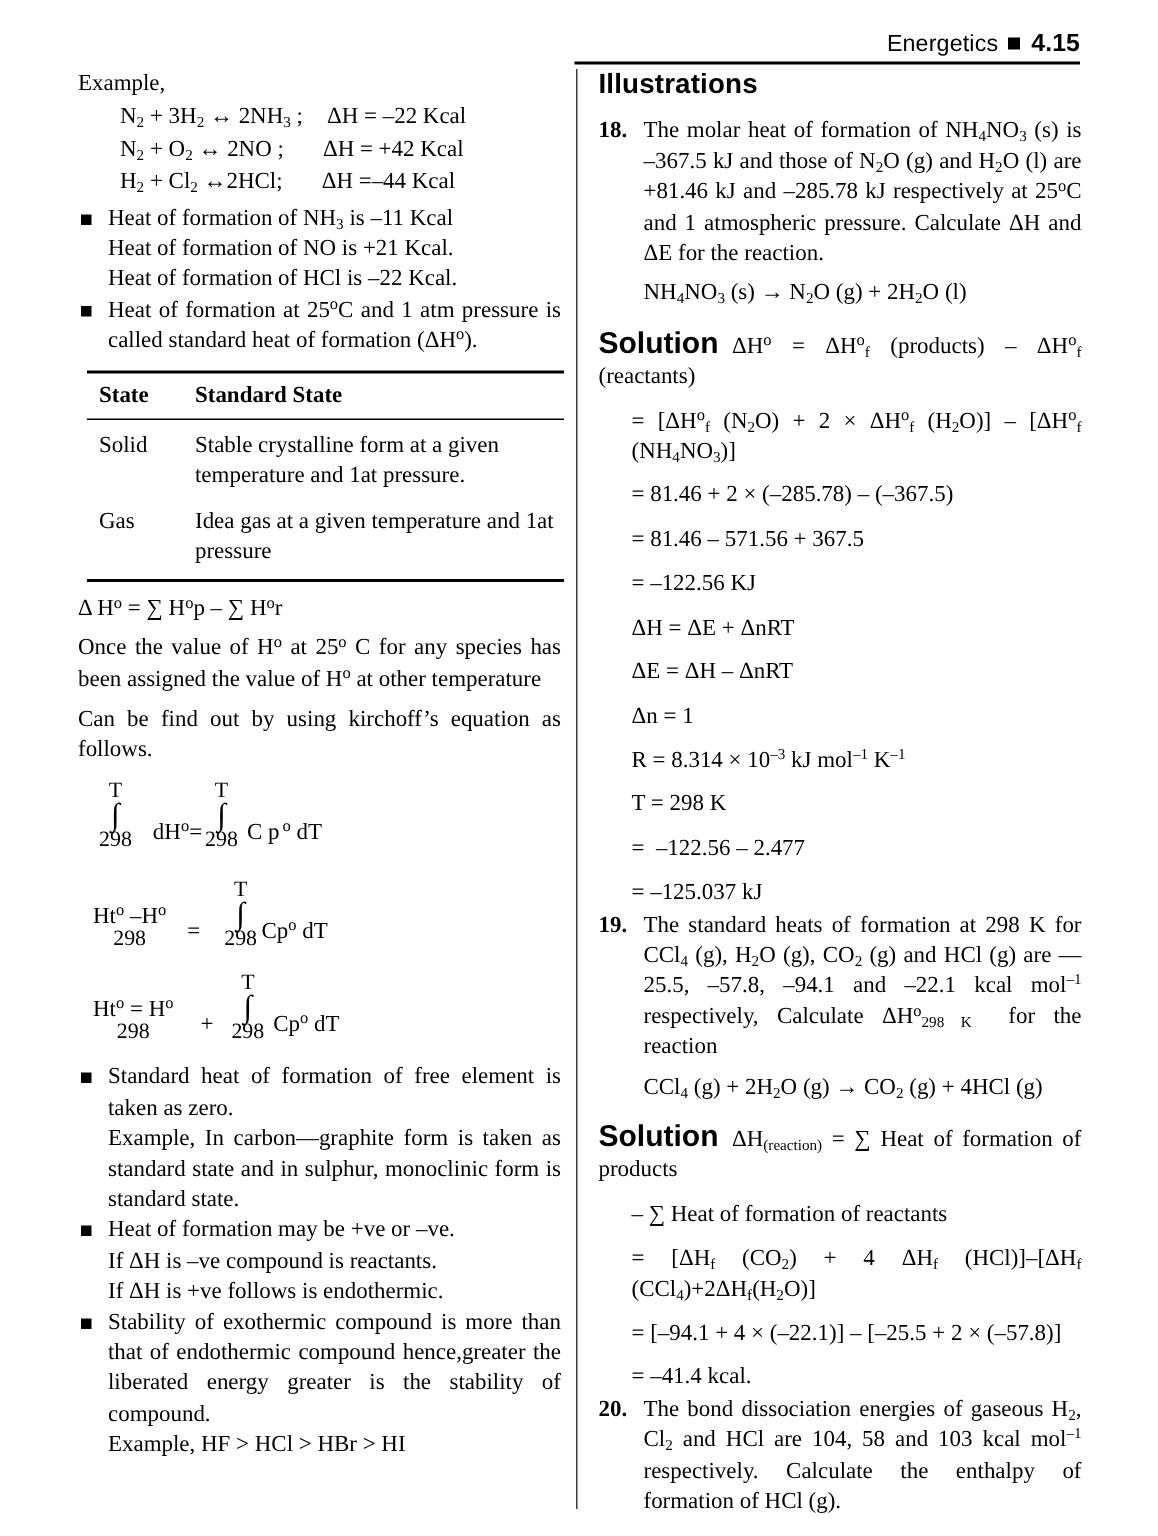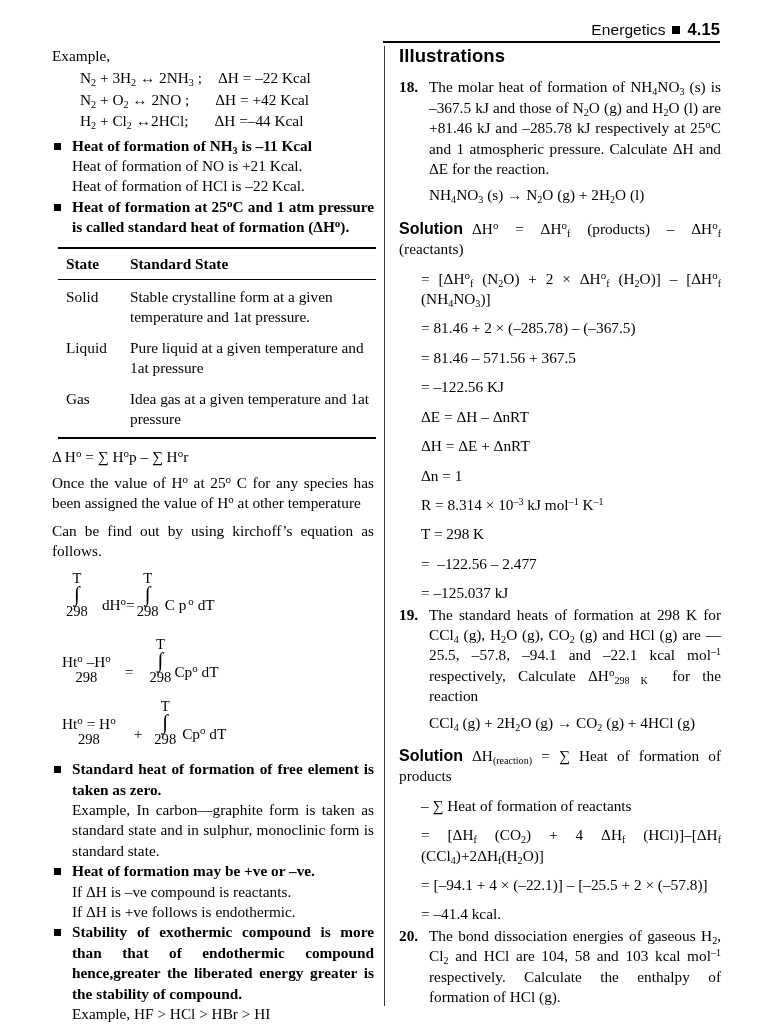--- a/index.html
+++ b/index.html
@@ -81,21 +81,20 @@
   }
   .plain { margin-bottom: 2px; }
   .tight { margin-bottom: 0; }
 
   
   .bullet {
     position: relative;
     padding-left: 20px;
     text-align: justify;
     margin-bottom: 0;
-    font-weight: bold;
   }
   .bullet::before {
     content: "";
     position: absolute;
     left: 2px;
     top: 7px;
     width: 7px;
     height: 7px;
     background: #000;
   }
@@ -181,21 +180,21 @@
   }
   .prob-eq {
     padding-left: 30px;
     margin: 6px 0 0 0;
     text-align: left;
     white-space: nowrap;
   }
   .soln-head {
     font-family: "Liberation Sans", "DejaVu Sans", sans-serif;
     font-weight: bold;
-    font-size: 16px;
+    font-size: 20px;
     margin-right: 9px;
   }
   .soln { text-align: justify; margin: 0; }
   .soln-cont { text-align: justify; margin: 0; }
   .sp-top-18 { margin-top: 13px; }
   .sp-top-12 { margin-top: 9px; }
   .sp-top-22 { margin-top: 1px; }
   .nowrap { white-space: nowrap; }
 </style>
 </head>
@@ -233,24 +232,20 @@
     <table class="states">
       <tbody>
           <tr class="hrow">
         <th class="tcol1 rule-top">State</th>
         <th class="tcol2 rule-top">Standard State</th>
       </tr>
       <tr class="brow">
         <td class="tcol1 rule-mid">Solid</td>
         <td class="tcol2 rule-mid">Stable crystalline form at a given temperature and 1at pressure.</td>
       </tr>
-      <tr class="brow">
-        <td class="tcol1">Liquid</td>
-        <td class="tcol2">Pure liquid at a given temperature and 1at pressure</td>
-      </tr>
       <tr class="brow brow-last">
         <td class="tcol1 rule-bottom">Gas</td>
         <td class="tcol2 rule-bottom">Idea gas at a given temperature and 1at pressure</td>
       </tr>
     </tbody>
       </table>
 
     <p class="plain" style="margin-bottom:6px">Δ H<span class="deg">o</span> = ∑ H<span class="deg">o</span>p – ∑ H<span class="deg">o</span>r</p>
 
     <p class="tight">Once the value of H<span class="deg">o</span> at 25<span class="deg">o</span> C for any species has been assigned the value of H<span class="deg">o</span> at other temperature</p>
@@ -331,22 +326,22 @@
 
     <p class="soln sp-top-18">
       <span class="soln-head">Solution</span><span>ΔH<span class="deg">o</span> = ΔH<span class="deg">o</span><sub>f</sub> (products) – ΔH<span class="deg">o</span><sub>f</sub> (reactants)</span>
     </p>
 
     <p class="soln-cont sp-top-12" style="padding-left:22px">= &nbsp;[ΔH<span class="deg">o</span><sub>f</sub> &nbsp;(N<sub>2</sub>O) &nbsp;+ &nbsp;2 &nbsp;× &nbsp;ΔH<span class="deg">o</span><sub>f</sub> &nbsp;(H<sub>2</sub>O)] &nbsp;– &nbsp;[ΔH<span class="deg">o</span><sub>f</sub> (NH<sub>4</sub>NO<sub>3</sub>)]</p>
 
     <p class="soln-cont sp-top-12" style="padding-left:22px">= 81.46 + 2 × (–285.78) – (–367.5)</p>
     <p class="soln-cont sp-top-12" style="padding-left:22px">= 81.46 – 571.56 + 367.5</p>
     <p class="soln-cont sp-top-12" style="padding-left:22px">= –122.56 KJ</p>
+    <p class="soln-cont sp-top-12" style="padding-left:22px">ΔH = ΔE + ΔnRT</p>
     <p class="soln-cont sp-top-12" style="padding-left:22px">ΔE = ΔH – ΔnRT</p>
-    <p class="soln-cont sp-top-12" style="padding-left:22px">ΔH = ΔE + ΔnRT</p>
     <p class="soln-cont sp-top-12" style="padding-left:22px">Δn = 1</p>
     <p class="soln-cont sp-top-12" style="padding-left:22px">R = 8.314 × 10<sup>–3</sup> kJ mol<sup>–1</sup> K<sup>–1</sup></p>
     <p class="soln-cont sp-top-12" style="padding-left:22px">T = 298 K</p>
     <p class="soln-cont sp-top-12" style="padding-left:22px">= &nbsp;–122.56 – 2.477</p>
     <p class="soln-cont sp-top-12" style="padding-left:22px">= –125.037 kJ</p>
 
     <p class="prob sp-top-22">
       <span class="num">19.</span>The standard heats of formation at 298 K for CCl<sub>4</sub> (g), H<sub>2</sub>O (g), CO<sub>2</sub> (g) and HCl (g) are — 25.5, –57.8, –94.1 and –22.1 kcal mol<sup>–1</sup> respectively, Calculate ΔH<span class="deg">o</span><sub>298 K</sub> &nbsp;for the reaction
     </p>
     <p class="prob-eq">CCl<sub>4</sub> (g) + 2H<sub>2</sub>O (g) → CO<sub>2</sub> (g) + 4HCl (g)</p>

